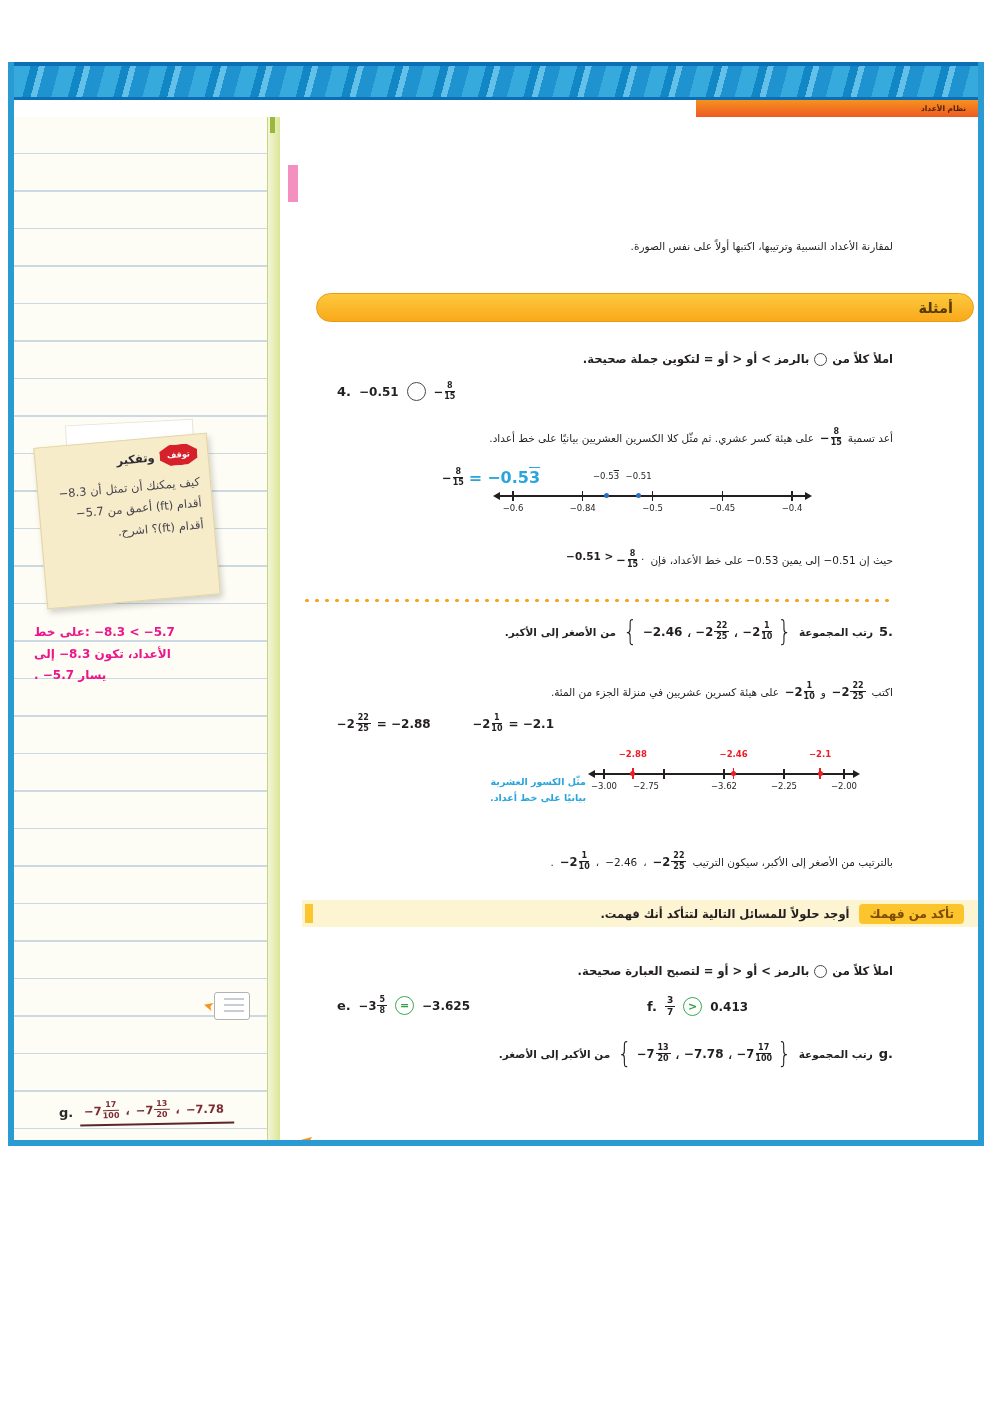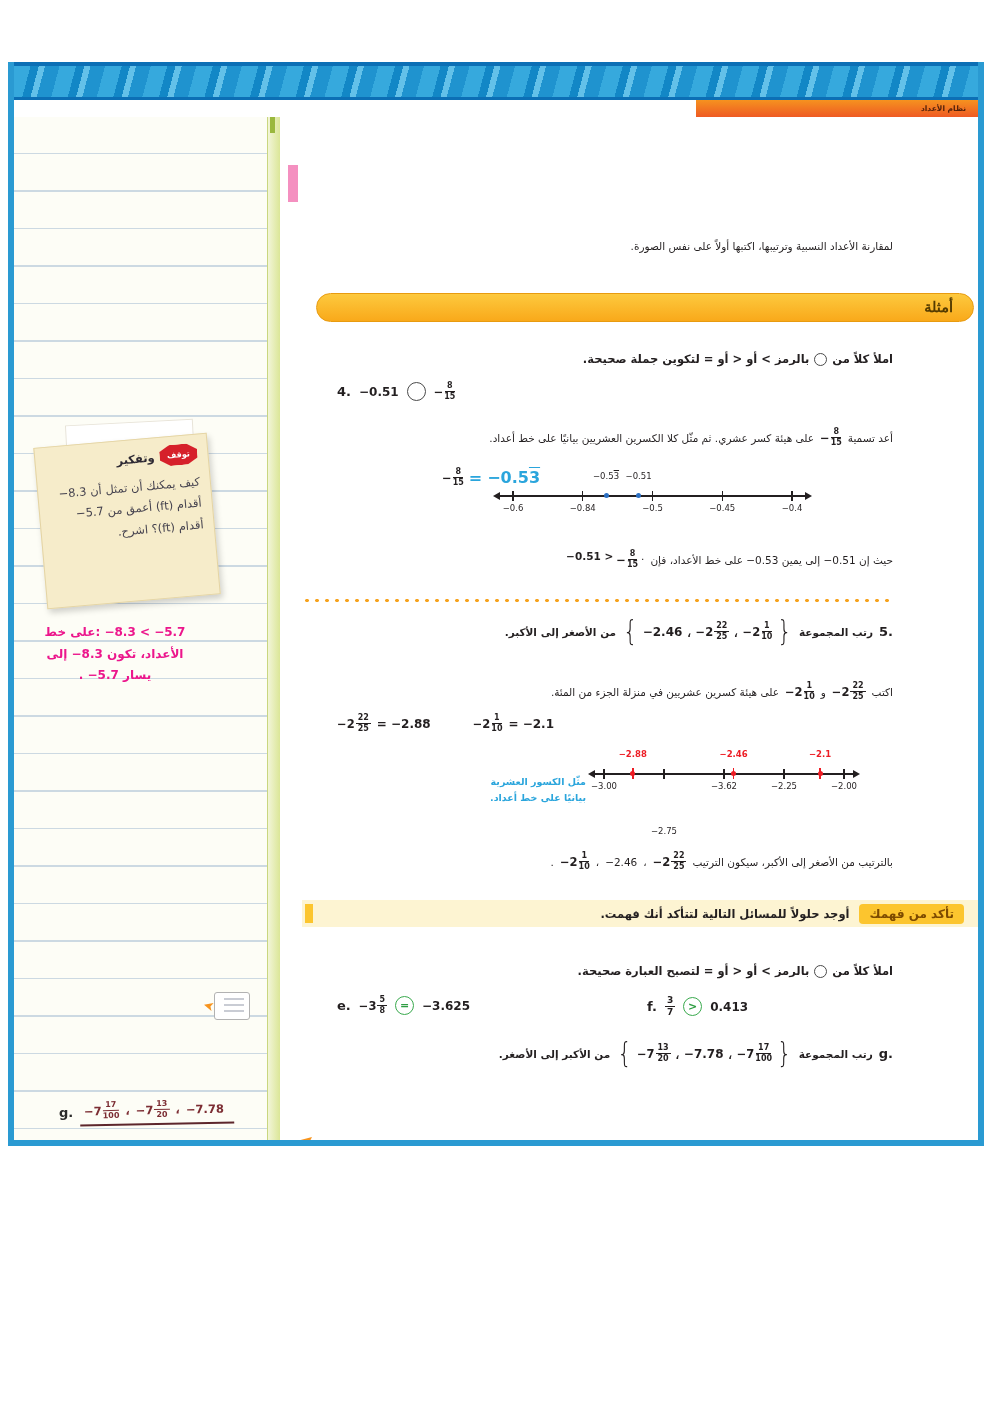--- a/index.html
+++ b/index.html
@@ -32,21 +32,21 @@
   .sticky{position:absolute;left:26px;top:378px;width:174px;height:162px;background:#f6ecca;
     border:1px solid #e4d4a4;transform:rotate(-5deg);box-shadow:2px 4px 6px rgba(0,0,0,.18);padding:8px 10px 6px;}
   .sticky-head{display:flex;direction:rtl;align-items:center;gap:5px;justify-content:flex-start;}
   .stop-badge{width:38px;height:21px;background:#d6202a;color:#fff;font-size:8px;font-weight:bold;
     display:flex;align-items:center;justify-content:center;flex:none;
     clip-path:polygon(28% 0,72% 0,100% 30%,100% 70%,72% 100%,28% 100%,0 70%,0 30%);}
   .sticky-think{font-size:11.5px;font-weight:bold;color:#2e2a33;}
   .sticky-body{margin-top:8px;direction:rtl;text-align:right;font-size:11.5px;line-height:1.85;color:#46434f;}
 
   
-  .pink-answer{position:absolute;left:8px;top:560px;width:186px;direction:rtl;text-align:center;
+  .pink-answer{position:absolute;left:20px;top:560px;width:186px;direction:rtl;text-align:left;
     color:#ec168c;font-weight:bold;font-size:12px;line-height:1.8;}
 
   
   .hand-icon{position:absolute;left:200px;top:930px;width:36px;height:28px;background:#fff;
     border:1px solid #b2b2b2;border-radius:3px;padding:5px 5px 0 9px;}
   .hi-line{display:block;height:2px;background:#c9ccd4;margin-bottom:4px;}
   .hi-cursor{position:absolute;left:-12px;top:7px;color:#f7941e;font-size:13px;
     transform:rotate(195deg);display:inline-block;line-height:1;}
 
   
@@ -61,21 +61,21 @@
   .title-accent{position:absolute;left:274px;top:103px;width:10px;height:37px;background:#f490c0;}
   .title-banner{position:absolute;left:288px;right:0;top:103px;height:37px;background:#ec008c;
     display:flex;align-items:center;justify-content:flex-end;padding:0 18px;}
   .title-banner span{color:#fff;font-weight:bold;font-size:16.5px;}
 
   .intro{position:absolute;right:85px;top:178px;direction:rtl;font-size:10.5px;}
 
   .examples-banner{position:absolute;left:302px;right:4px;top:231px;height:29px;border-radius:15px;
     background:linear-gradient(to bottom,#fdc93e,#f9a91a);display:flex;align-items:center;
     justify-content:flex-end;padding:0 20px;border:1px solid #e89b10;}
-  .examples-banner span{font-weight:bold;font-size:14.5px;color:#543b00;font-family:Liberation Serif, serif;}
+  .examples-banner span{font-weight:bold;font-size:14.5px;color:#543b00;}
 
   .row{position:absolute;display:flex;align-items:center;gap:8px;}
   .rrow{position:absolute;display:flex;align-items:center;gap:6px;direction:rtl;text-align:right;}
   .small{font-size:10.5px;}
   .b{font-weight:bold;}
   .inst{font-size:11.5px;font-weight:bold;gap:5px;}
   .pnum{font-size:13px;font-weight:bold;}
   .mnum{font-size:12px;font-weight:600;}
   .ltr{direction:ltr;unicode-bidi:isolate;}
   .num{direction:ltr;unicode-bidi:isolate;display:inline-block;}
@@ -351,21 +351,21 @@
     <span class="mnum num">= −2.1</span>
   </div>
 
   <div class="numberline nl2">
       <div class="nl-line" style="top: 25px;"></div>
       <div class="nl-arr arr-l" style="top: 22px;"></div>
       <div class="nl-arr arr-r" style="top: 22px;"></div>
       <div class="nl-tick" style="left: 13.3px; top: 20.5px;"></div>
       <div class="nl-ticklabel" style="left: -4px; top: 33px;">−3.00</div>
       <div class="nl-tick" style="left: 73.3px; top: 20.5px;"></div>
-      <div class="nl-ticklabel" style="left: 56px; top: 33px; margin-top: 45px;">−2.75</div>
+      <div class="nl-ticklabel" style="left: 38px; top: 33px;">−2.75</div>
       <div class="nl-tick" style="left: 133.3px; top: 20.5px;"></div>
       <div class="nl-ticklabel" style="left: 116px; top: 33px;">−3.62</div>
       <div class="nl-tick" style="left: 193.3px; top: 20.5px;"></div>
       <div class="nl-ticklabel" style="left: 176px; top: 33px;">−2.25</div>
       <div class="nl-tick" style="left: 253.3px; top: 20.5px;"></div>
       <div class="nl-ticklabel" style="left: 236px; top: 33px;">−2.00</div>
       <div class="nl-ptick" style="left: 42px; top: 20px; background: rgb(237, 28, 36);"></div>
       <div class="nl-dot" style="left: 40.3px; top: 23px; background: rgb(237, 28, 36);"></div>
       <div class="nl-plabel" style="left: 23.8px; top: 1px; color: rgb(237, 28, 36); font-weight: bold;">−2.88</div>
       <div class="nl-ptick" style="left: 142.8px; top: 20px; background: rgb(237, 28, 36);"></div>

